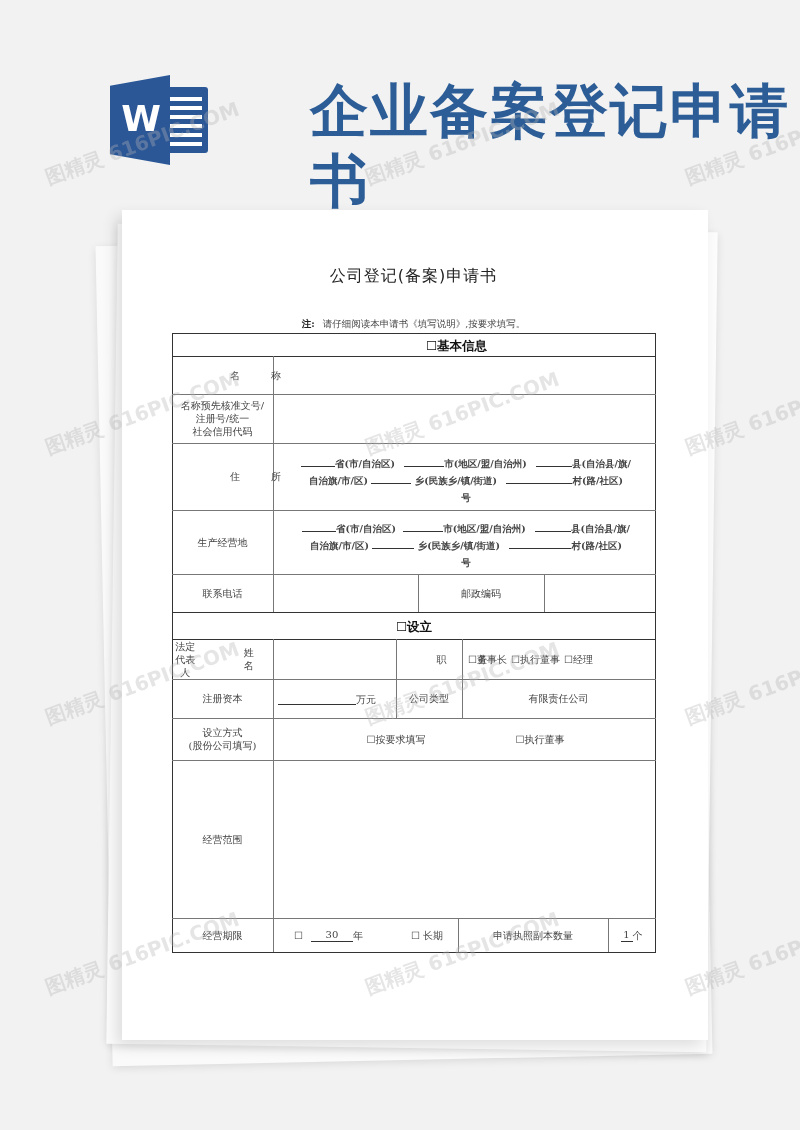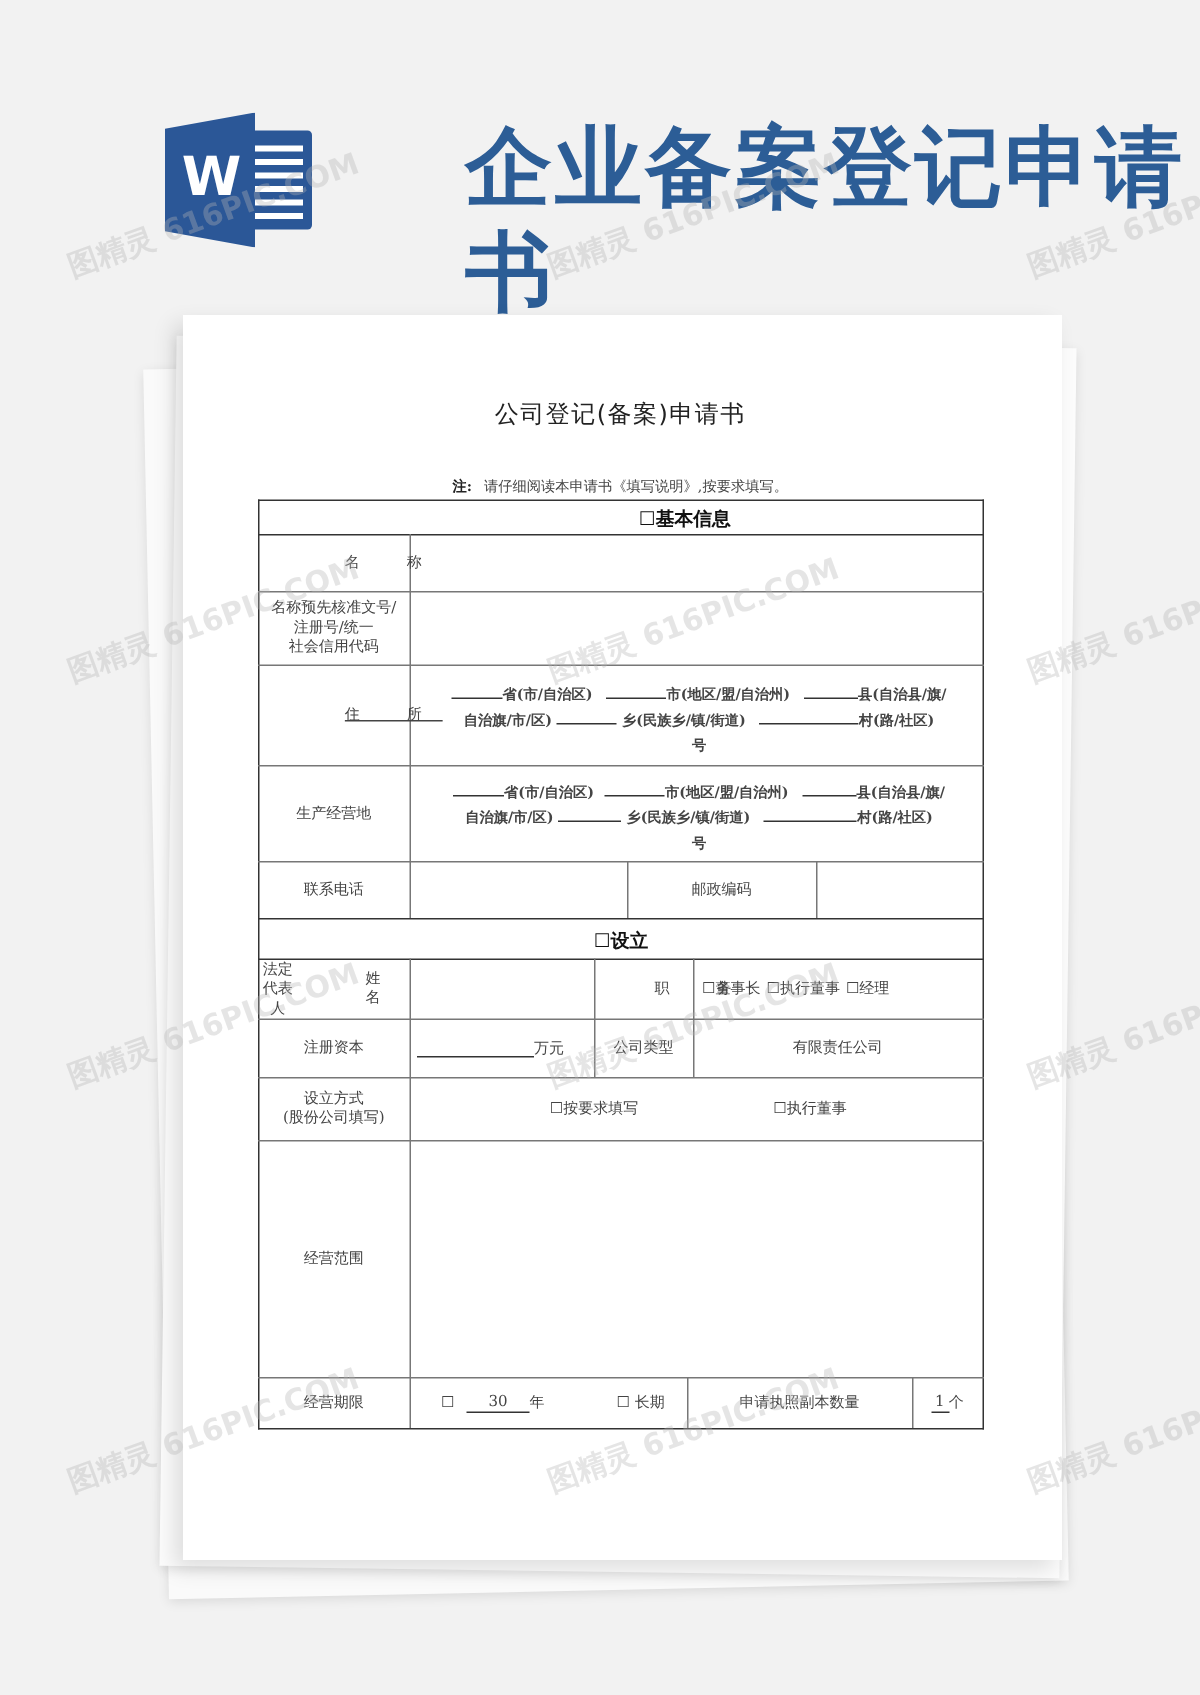--- a/index.html
+++ b/index.html
@@ -125,21 +125,21 @@
 <div class="cell spread" style="left:172px; top:356px; width:101px; height:38px;">名 称</div>
 <div class="cell" style="left:274px; top:357px; width:381px; height:37px;"></div>
 
 <div class="cell" style="left:172px; top:394px; width:101px; height:49px; flex-direction:column;">
   <span>名称预先核准文号/</span>
   <span>注册号/统一</span>
   <span>社会信用代码</span>
 </div>
 <div class="cell" style="left:274px; top:395px; width:381px; height:48px;"></div>
 
-<div class="cell spread" style="left:172px; top:443px; width:101px; height:67px;text-decoration:underline;">住 所</div>
+<div class="cell spread" style="left:172px; top:443px; width:101px; height:67px;">住 所</div>
 <div class="addr" style="left:278px; top:455px; width:376px;">
   <div>
     <span class="blank" style="width:34px;"></span><span>省(市/自治区)</span>
     <span class="blank" style="width:40px; margin-left:6px;"></span><span>市(地区/盟/自治州)</span>
     <span class="blank" style="width:36px; margin-left:6px;"></span><span>县(自治县/旗/</span>
   </div>
   <div>
     <span>自治旗/市/区)</span>
     <span class="blank" style="width:40px;"></span>
     <span>乡(民族乡/镇/街道)</span>

